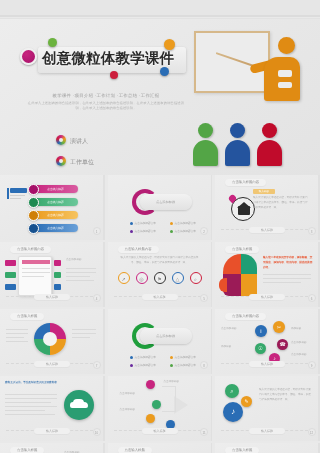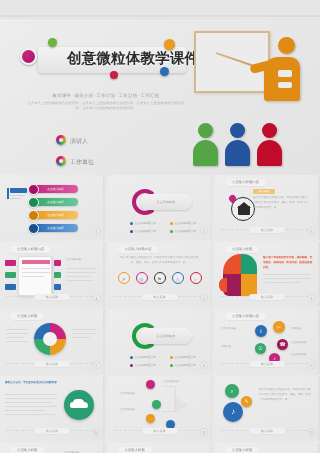--- a/index.html
+++ b/index.html
@@ -29,21 +29,20 @@
     position:absolute; left:20px; top:6px; width:148px; height:26px;
     background:linear-gradient(180deg,#f3f3f3,#e4e4e4);
     border-radius:3px;
     box-shadow:0 1px 3px rgba(0,0,0,.18);
   }
   .title-text {
     position:absolute; left:24px; top:8px; width:146px;
     font-size:14.5px; font-weight:bold; letter-spacing:.2px;
     color:#2b2b2b; white-space:nowrap;
     text-shadow:0 1px 0 rgba(255,255,255,.7);
-    margin-left:25px;
   }
   .dot { position:absolute; border-radius:50%; box-shadow:0 1px 2px rgba(0,0,0,.3); }
   .dot-magenta { left:2px; top:7px; width:17px; height:17px; background:radial-gradient(circle at 35% 30%,#c8257f,#a61069); border:2px solid #f0f0f0; }
   .dot-green   { left:30px; top:-3px; width:9px; height:9px; background:#6cb33f; }
   .dot-orange  { left:146px; top:-2px; width:11px; height:11px; background:#eb9b1e; }
   .dot-blue    { left:142px; top:26px; width:9px; height:9px; background:#2a6db5; }
   .dot-red     { left:92px; top:30px; width:8px; height:8px; background:#cc1f3d; }
 
   .subtitle {
     position:absolute; left:30px; top:74px; width:152px; text-align:center;

